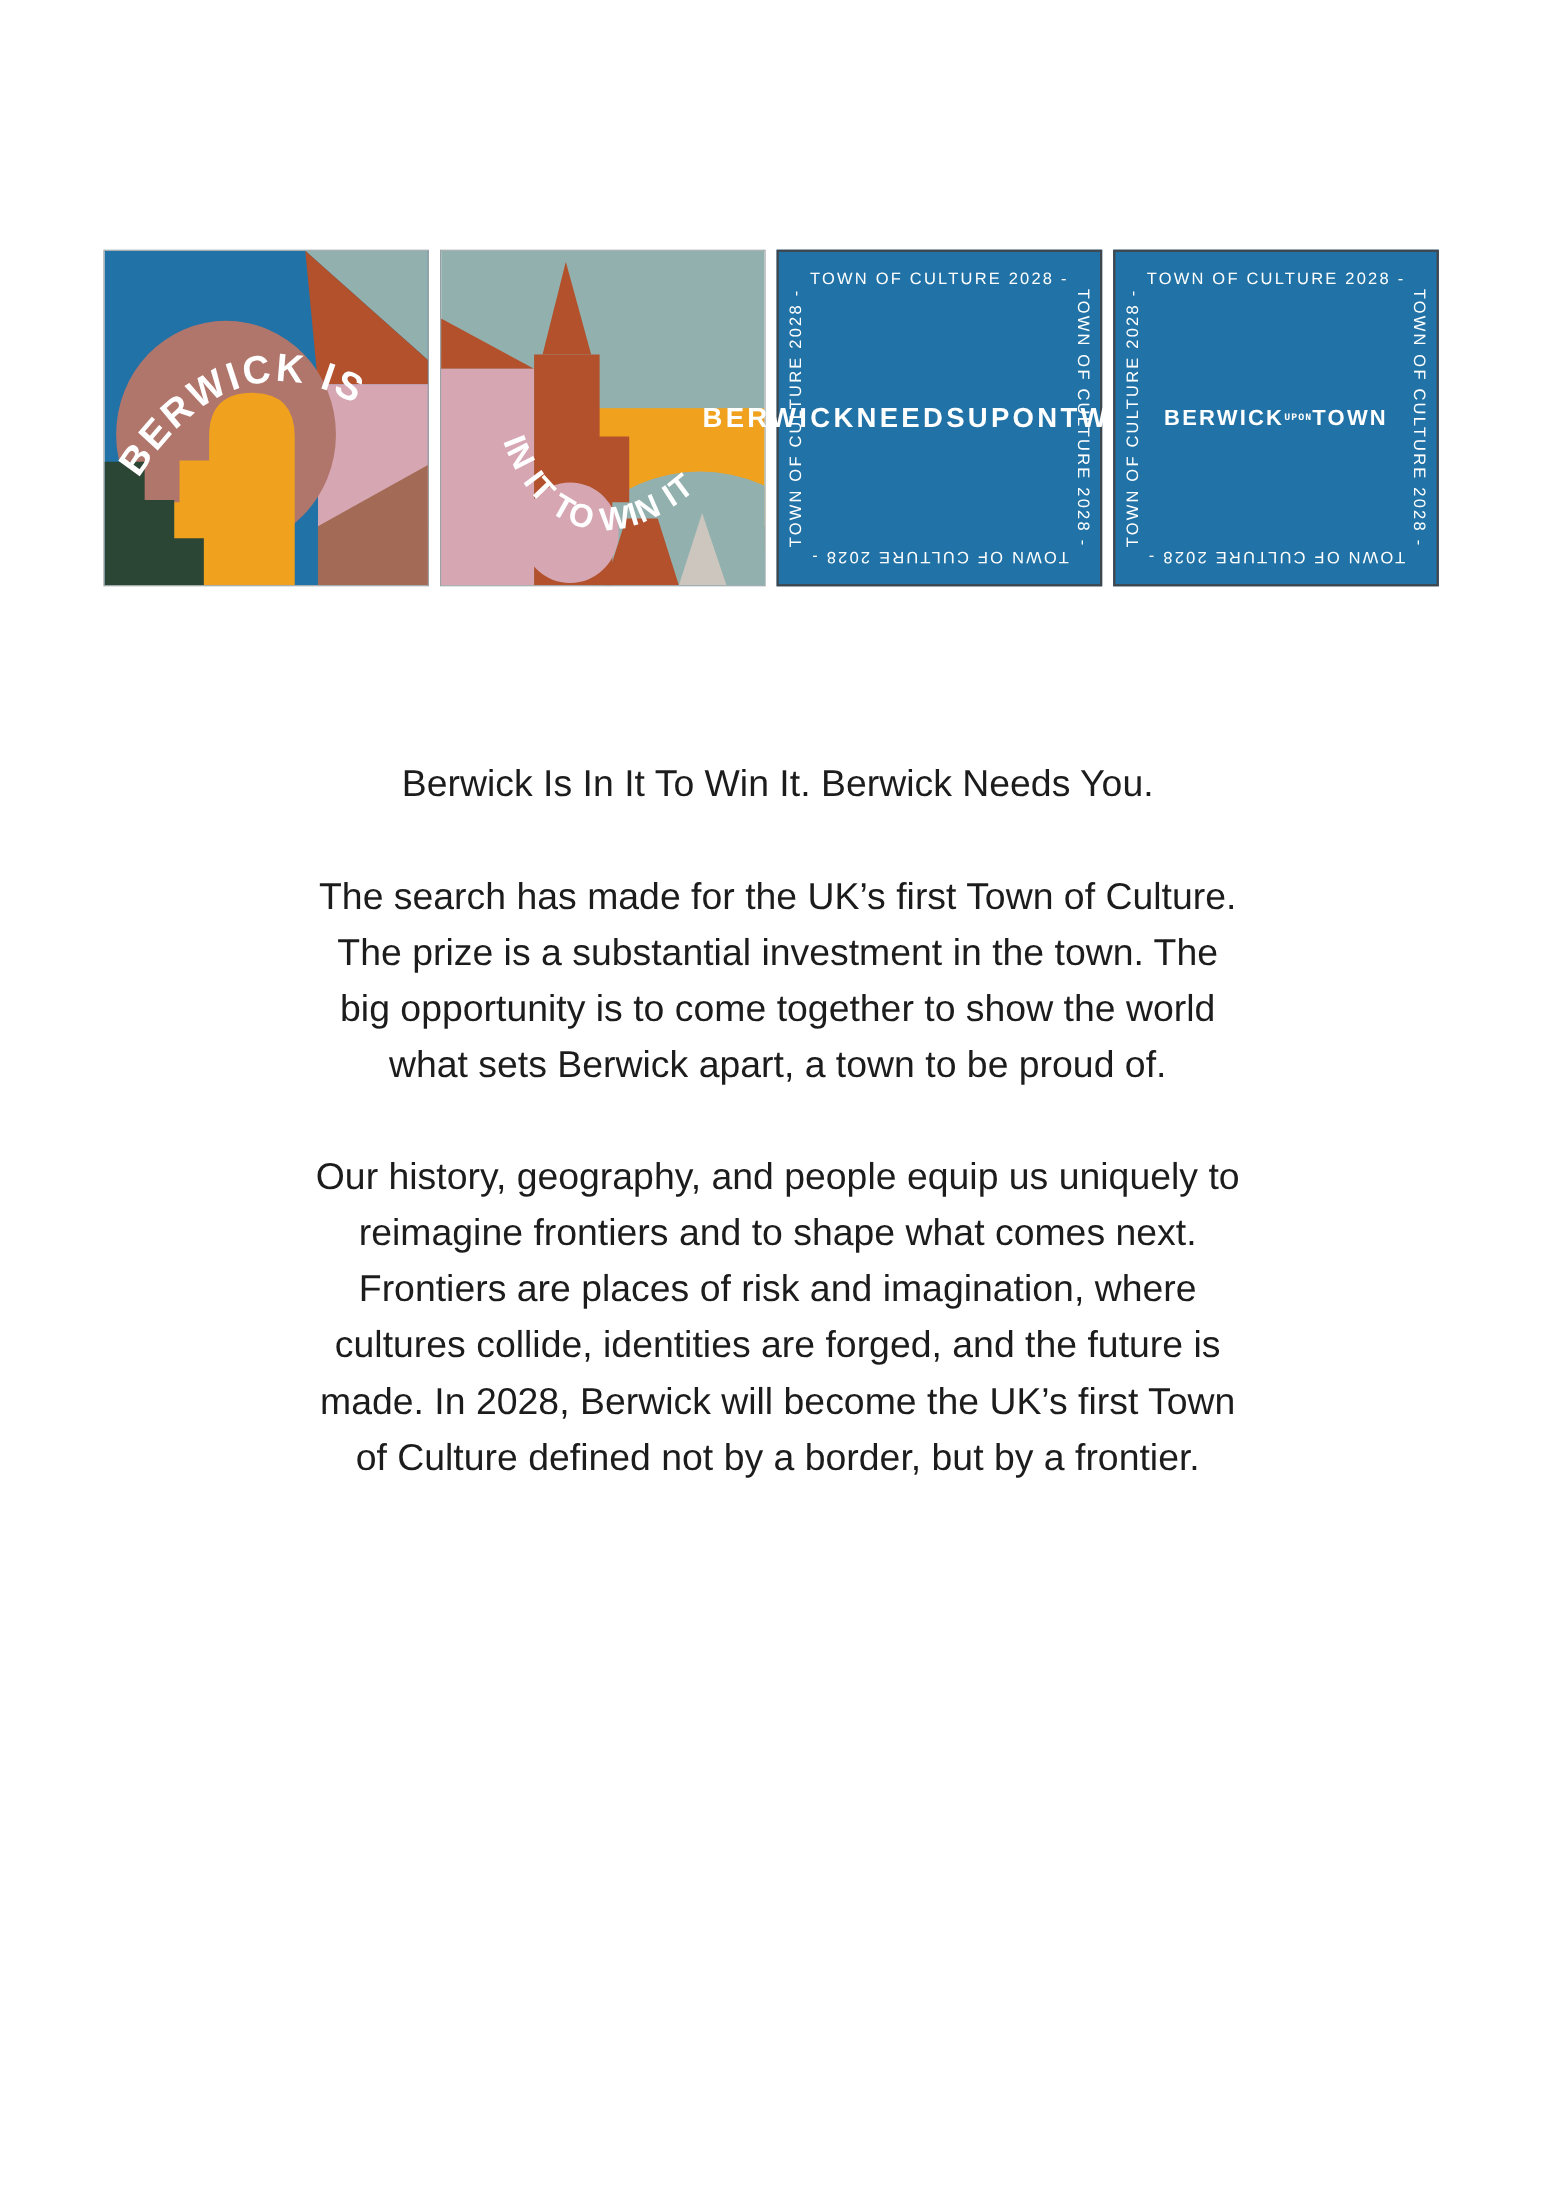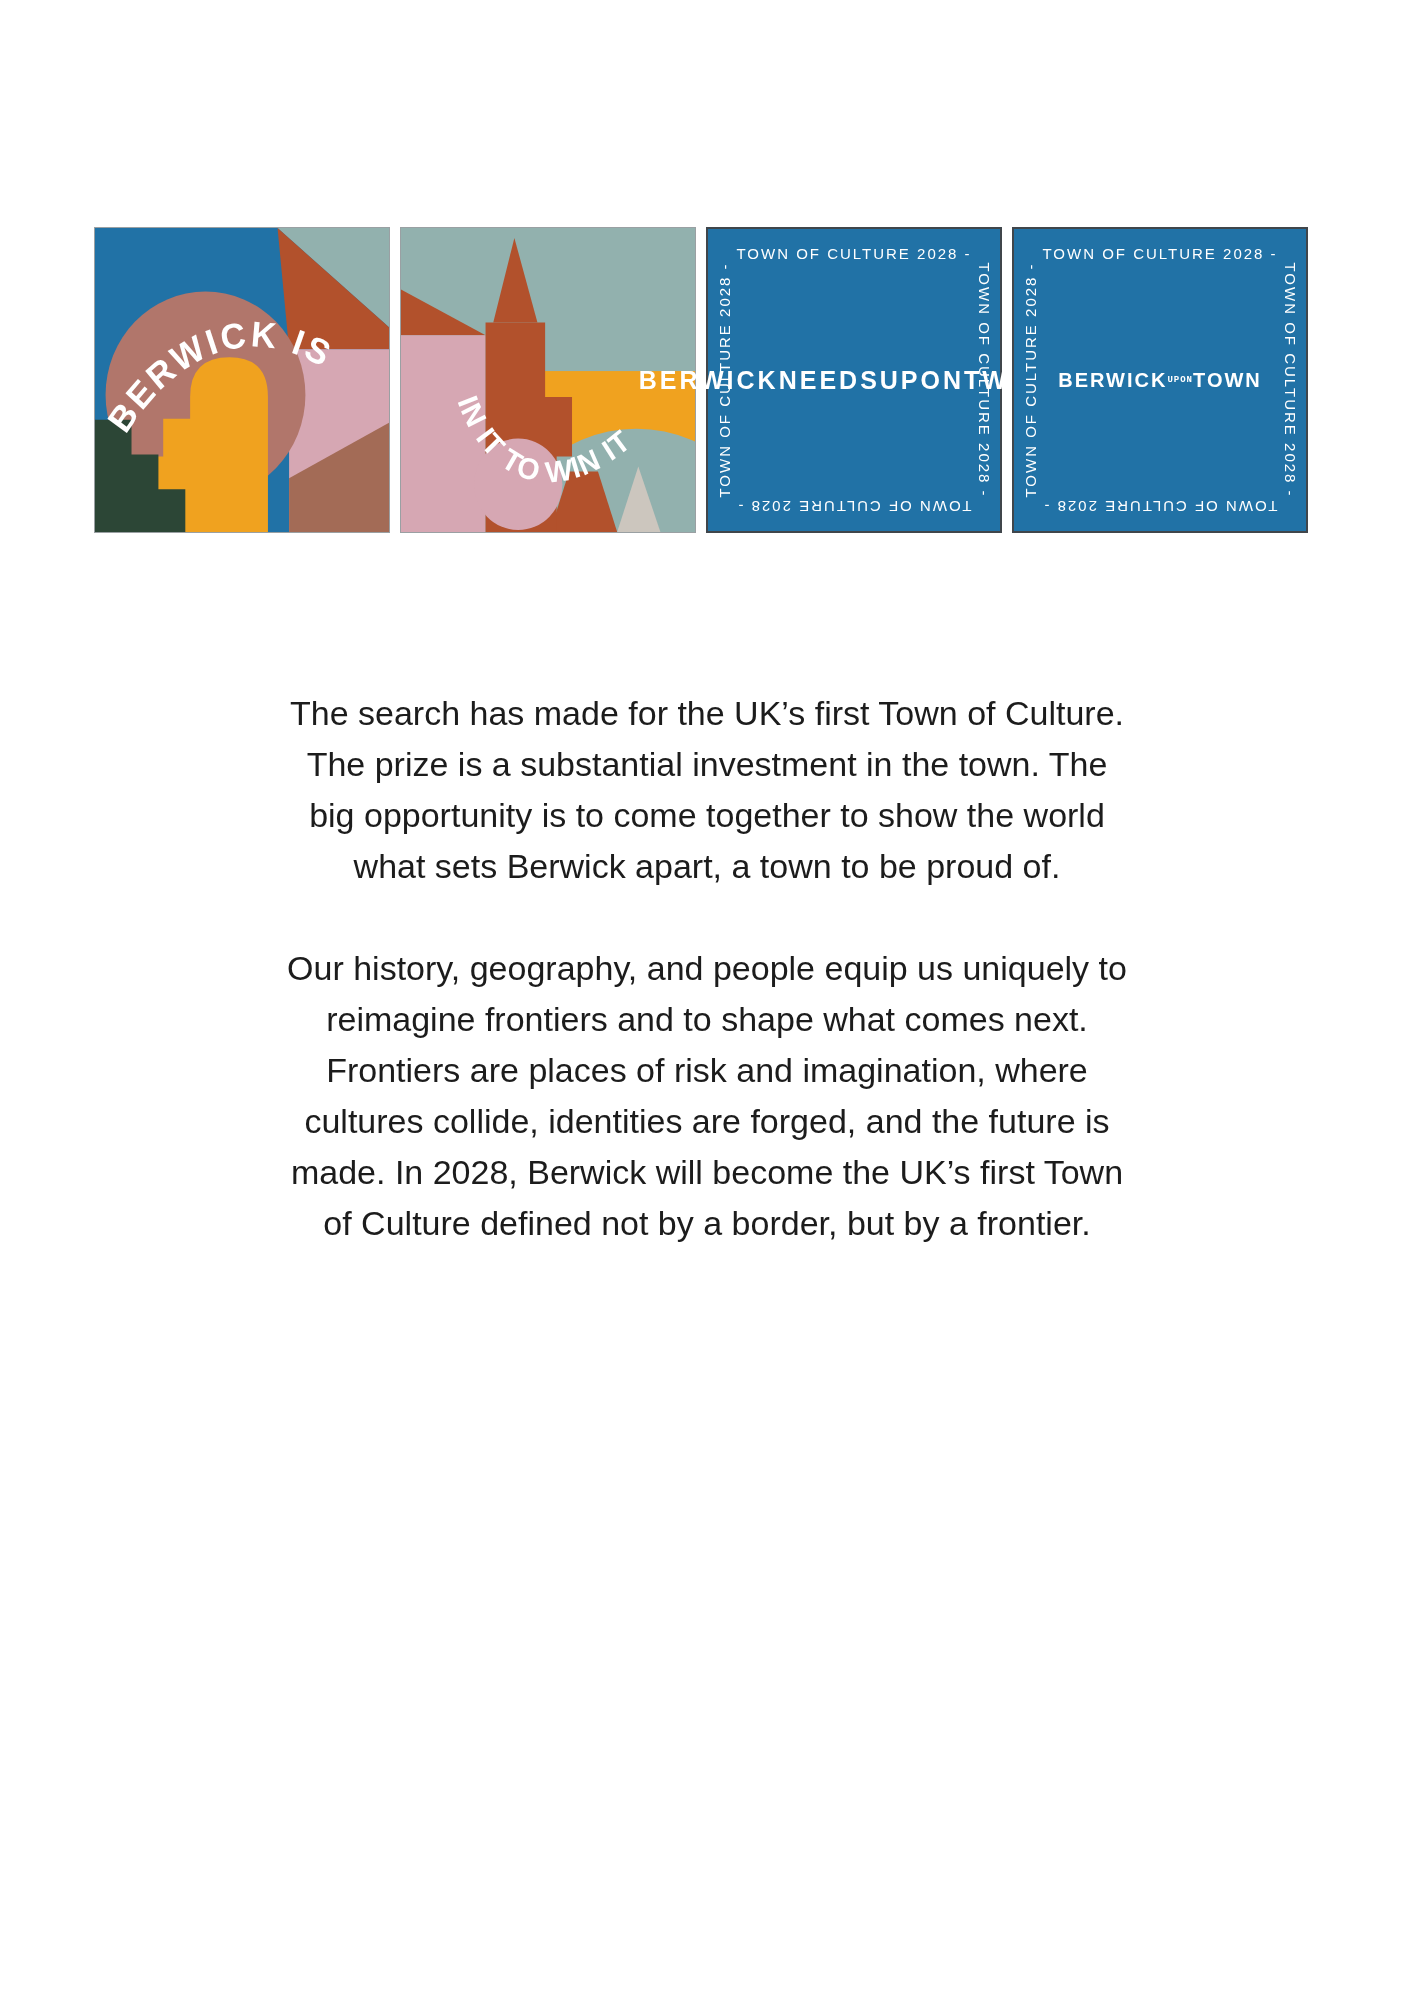--- a/index.html
+++ b/index.html
@@ -136,20 +136,21 @@
       <div class="center-stack">
         <div class="center-line-md">BERWICK</div>
         <div class="center-line-sm">UPON</div>
         <div class="center-line-md">TOWN</div>
       </div>
     </div>
 
   </div>
 
   <div class="body-text">
+    <p>Berwick Is In It To Win It. Berwick Needs You.</p>
     <p>The search has made for the UK’s first Town of Culture.
 The prize is a substantial investment in the town. The
 big opportunity is to come together to show the world
 what sets Berwick apart, a town to be proud of.</p>
     <p>Our history, geography, and people equip us uniquely to
 reimagine frontiers and to shape what comes next.
 Frontiers are places of risk and imagination, where
 cultures collide, identities are forged, and the future is
 made. In 2028, Berwick will become the UK’s first Town
 of Culture defined not by a border, but by a frontier.</p>

